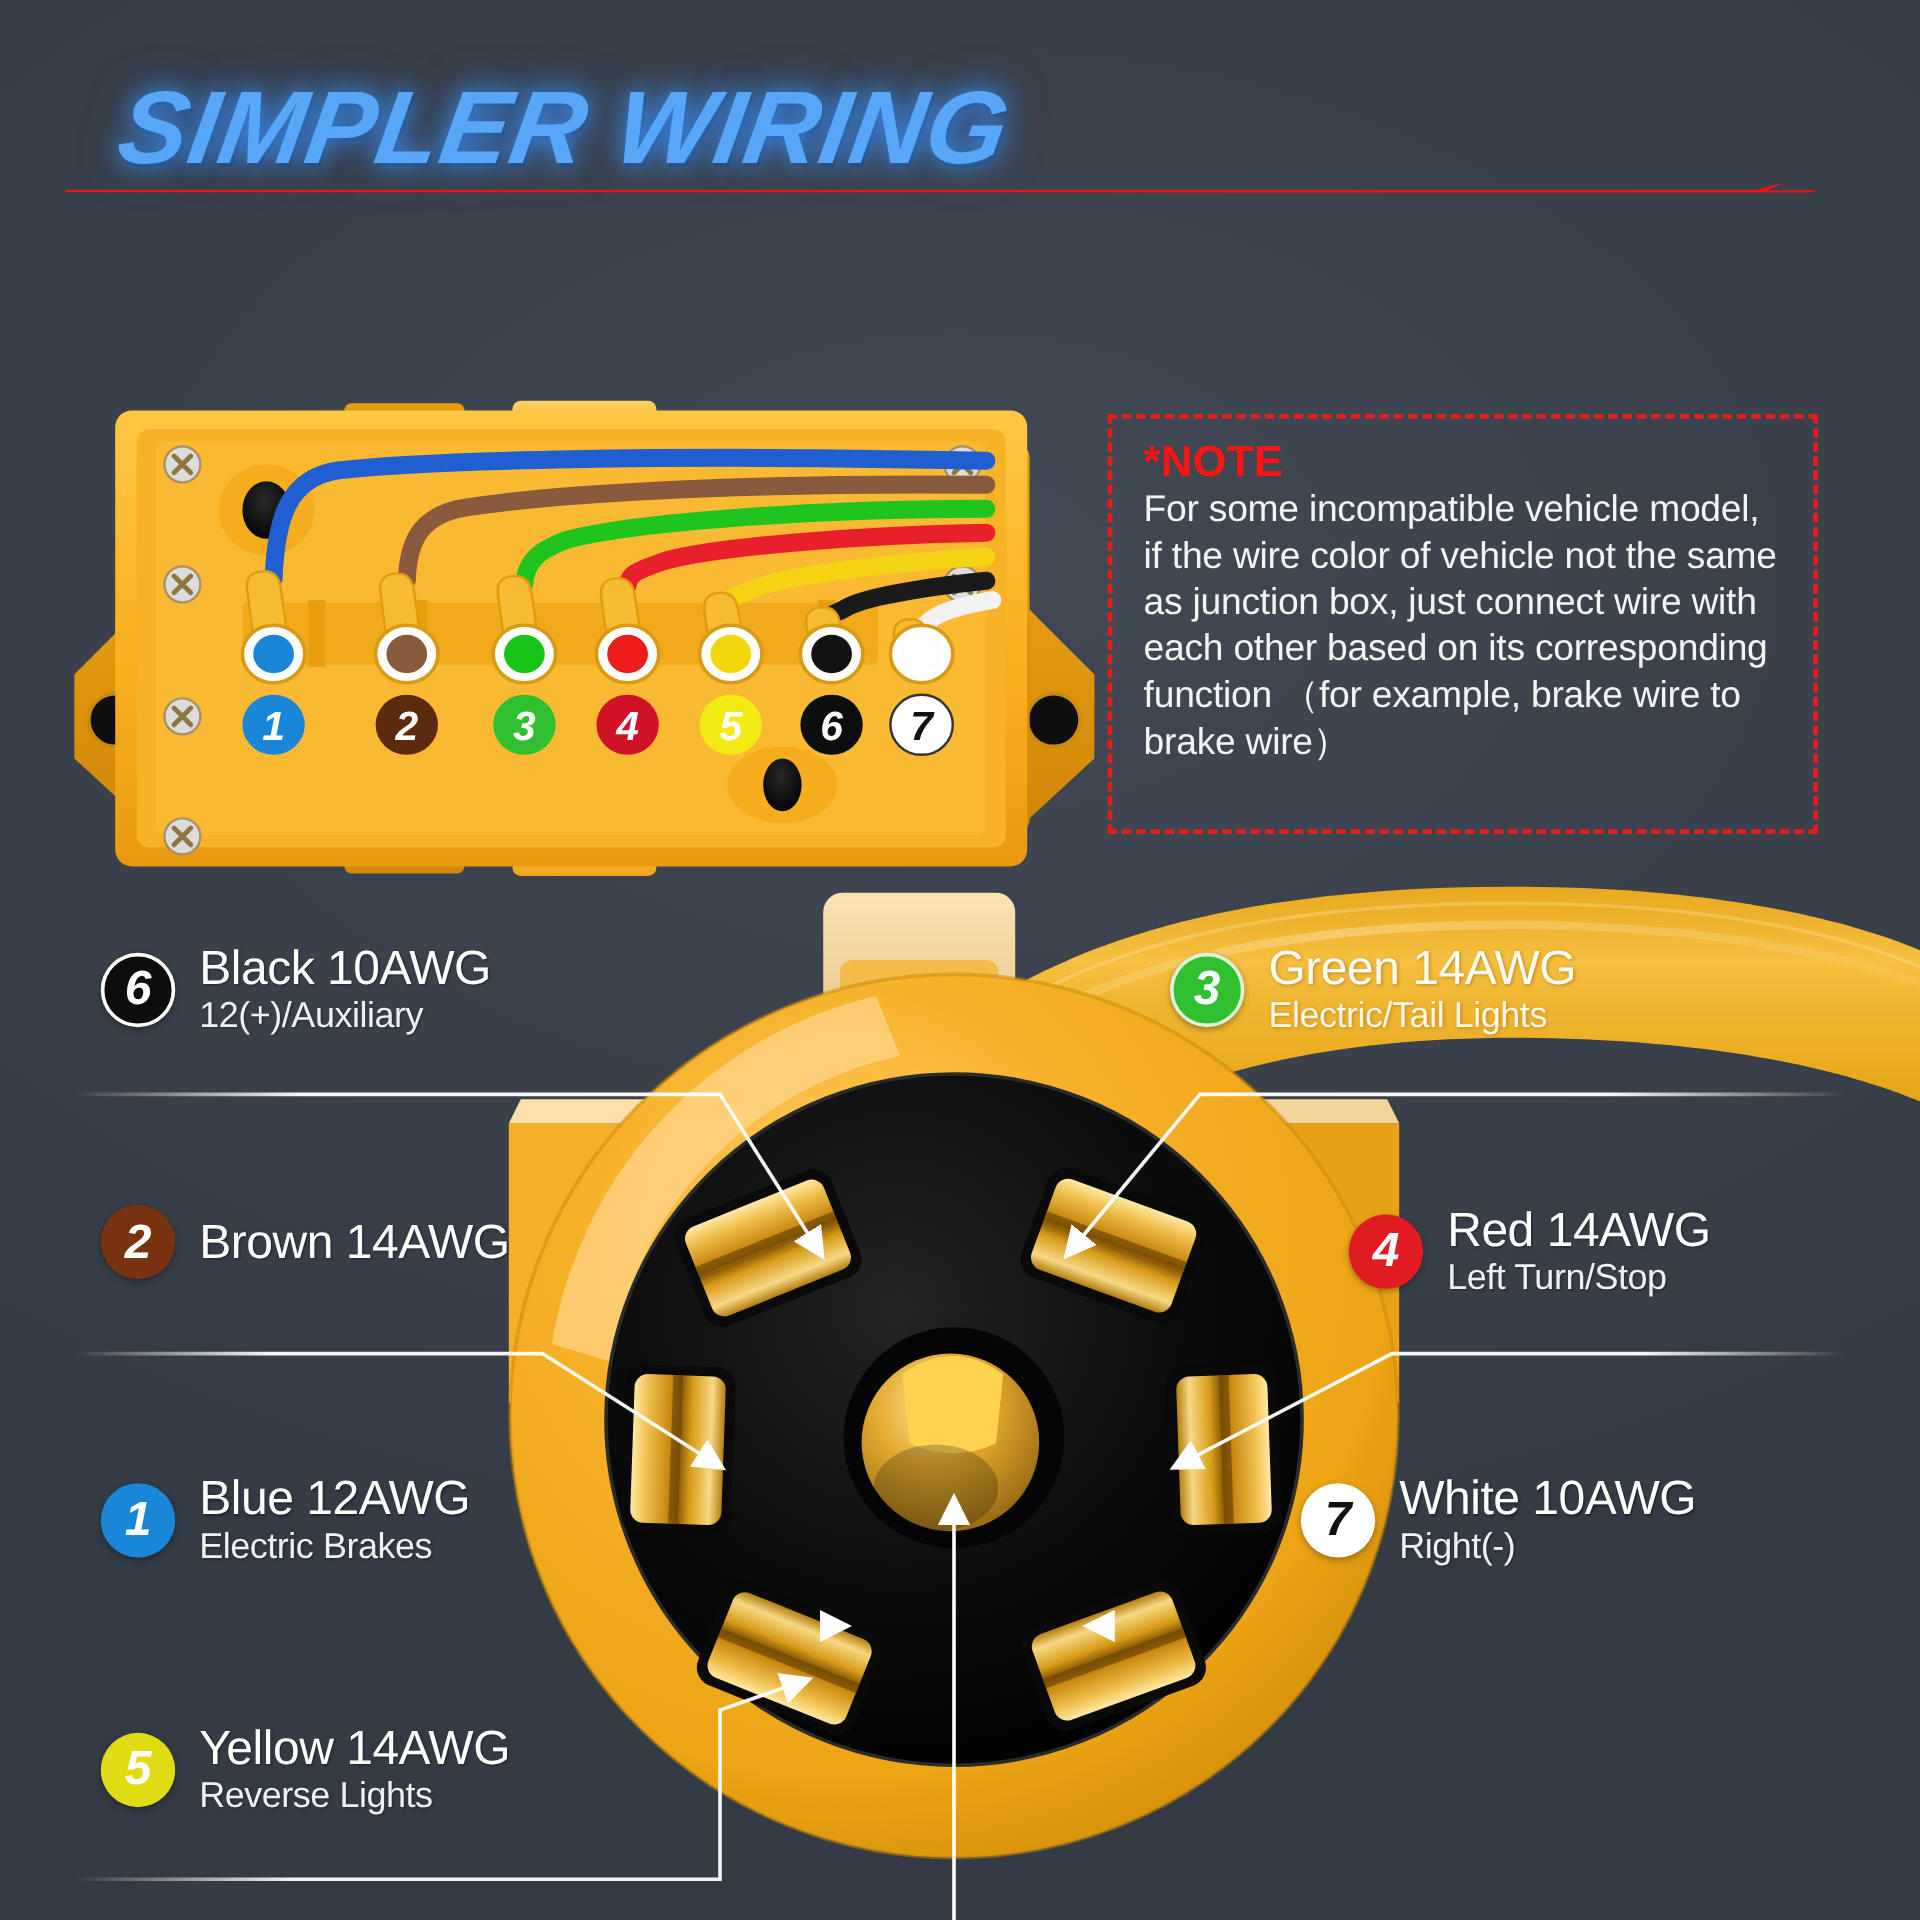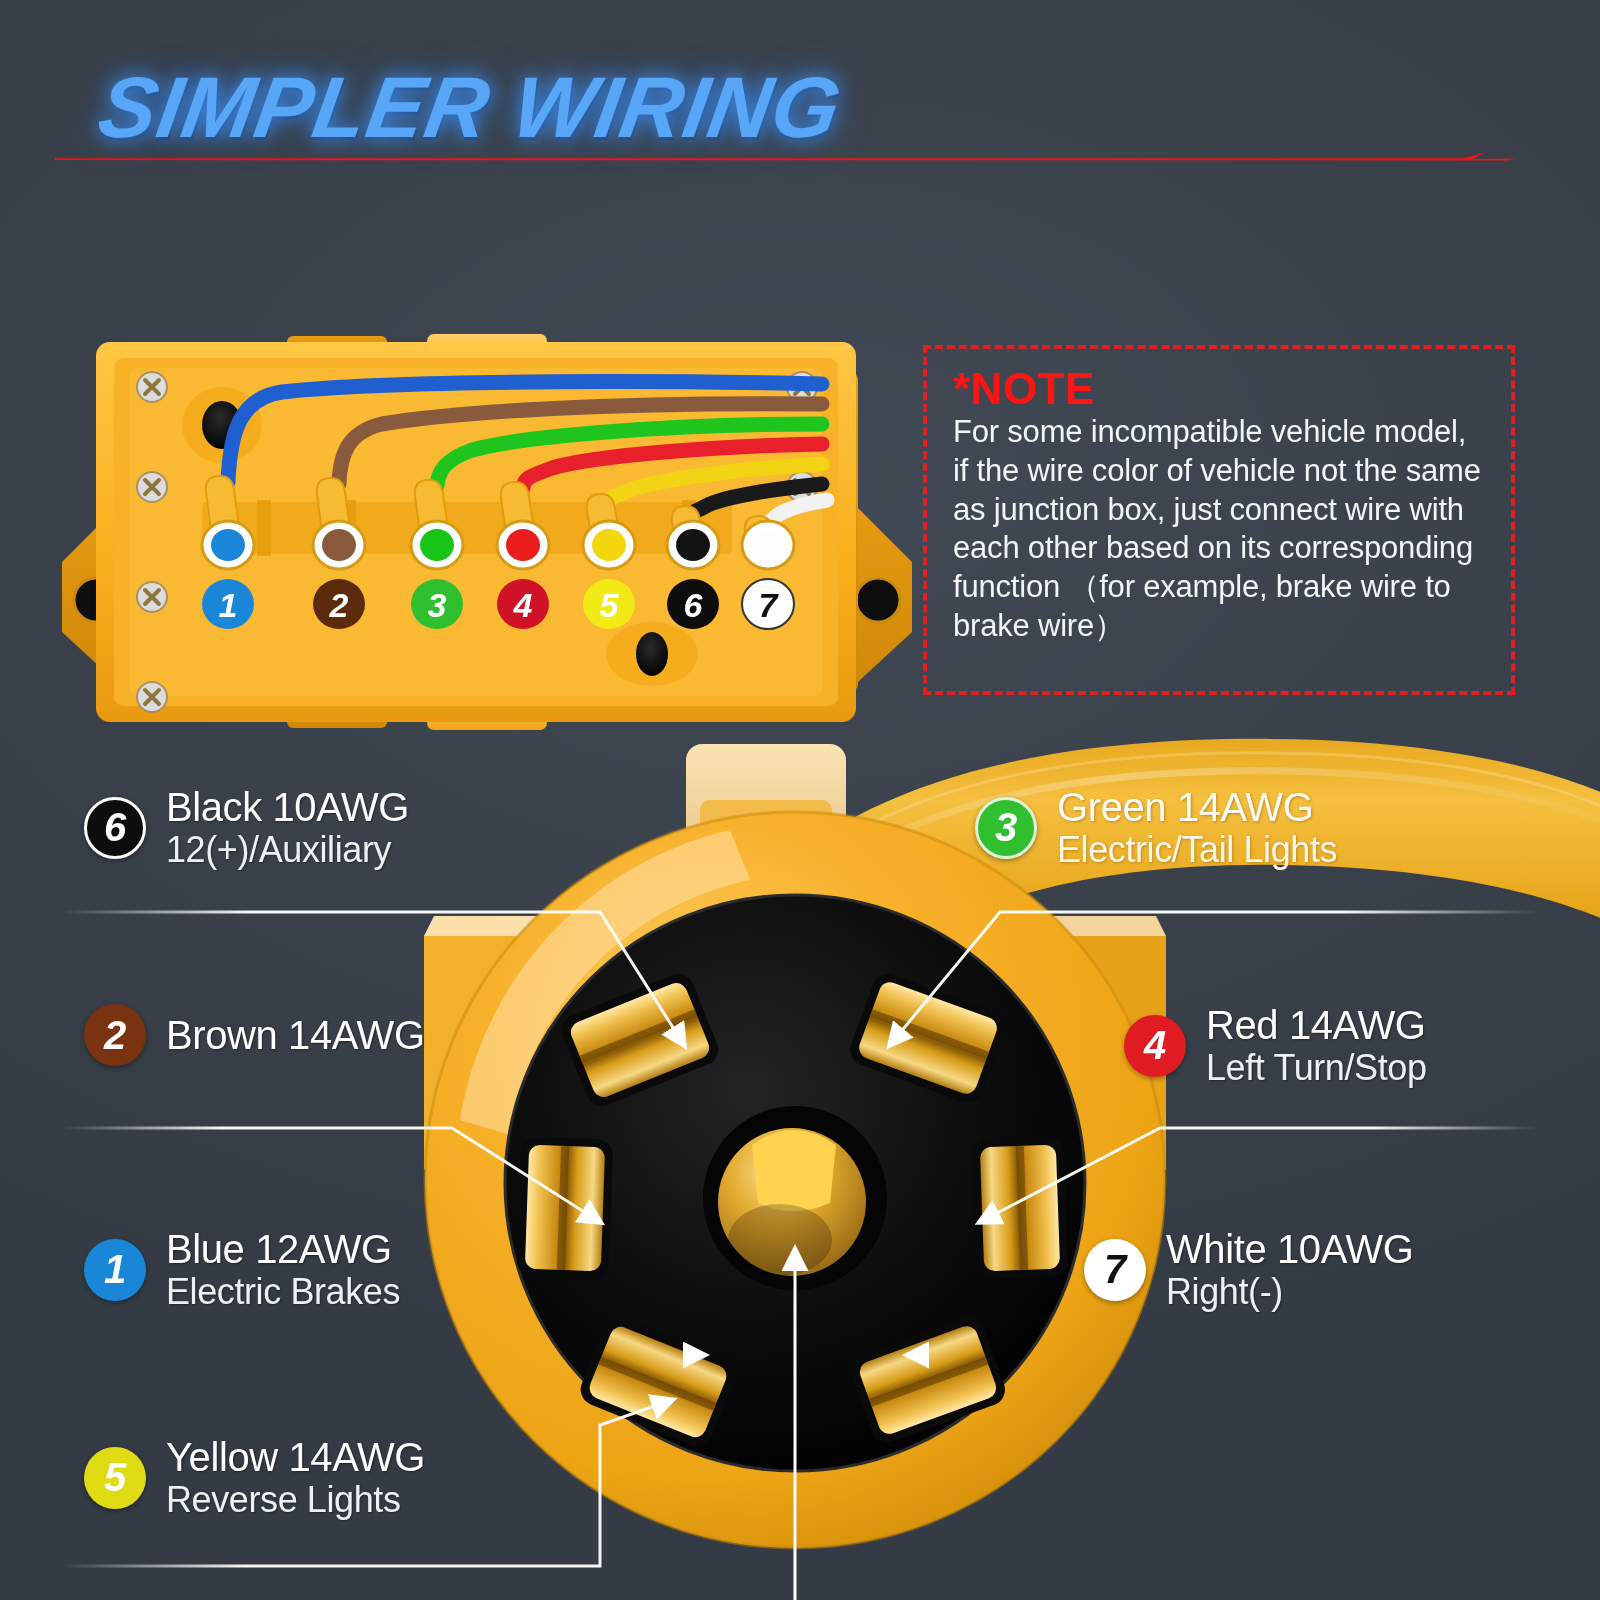--- a/index.html
+++ b/index.html
@@ -34,21 +34,21 @@
     line-height:1.32; letter-spacing:.3px;
     text-shadow:2px 2px 3px rgba(0,0,0,.45);
   }
 
   
   .notebox{
     position:absolute; left:923px; top:345px; width:592px; height:350px;
     border:4px dashed #e02020;
     padding:18px 22px 0 26px;
   }
-  .note-title{ color:#ff1414; font-size:44px; font-weight:bold; letter-spacing:.5px; line-height:1; }
+  .note-title{ color:#ff1414; font-size:36px; font-weight:bold; letter-spacing:.5px; line-height:1; }
   .note-body{ color:#f2f4f6; font-size:31px; line-height:1.25; margin-top:2px; letter-spacing:-.2px; }
 
   
   .jbox-wrap{ position:absolute; left:52px; top:332px; width:870px; height:400px; }
   .jbox-wrap svg{ display:block; }
 
   
   .plug{ position:absolute; left:400px; top:740px; width:790px; height:860px; }
   .plug svg{ display:block; }
 
@@ -65,21 +65,21 @@
   .badge{
     width:62px; height:62px; border-radius:50%;
     display:flex; align-items:center; justify-content:center;
     font-size:40px; font-weight:bold; font-style:italic;
     flex:0 0 auto;
     box-shadow:0 2px 5px rgba(0,0,0,.35);
   }
   .ltext{ display:flex; flex-direction:column; line-height:1.06; }
   .lname{ font-size:40px; font-weight:normal; color:#fff; letter-spacing:-.4px; white-space:nowrap;
           text-shadow:1px 1px 2px rgba(0,0,0,.4); }
-  .lfunc{ font-size:36px; color:#eef1f4; letter-spacing:-.4px; white-space:nowrap; margin-top:3px;
+  .lfunc{ font-size:30px; color:#eef1f4; letter-spacing:-.4px; white-space:nowrap; margin-top:3px;
           text-shadow:1px 1px 2px rgba(0,0,0,.35); }
   .on-cable .lname{ color:#fffdf6; text-shadow:1px 1px 3px rgba(120,70,0,.45); }
   .on-cable .lfunc{ color:#fff8e8; text-shadow:1px 1px 3px rgba(120,70,0,.4); }
 </style>
 </head>
 <body>
 
 <div id="stage">
 
   <div class="title">SIMPLER WIRING</div>

